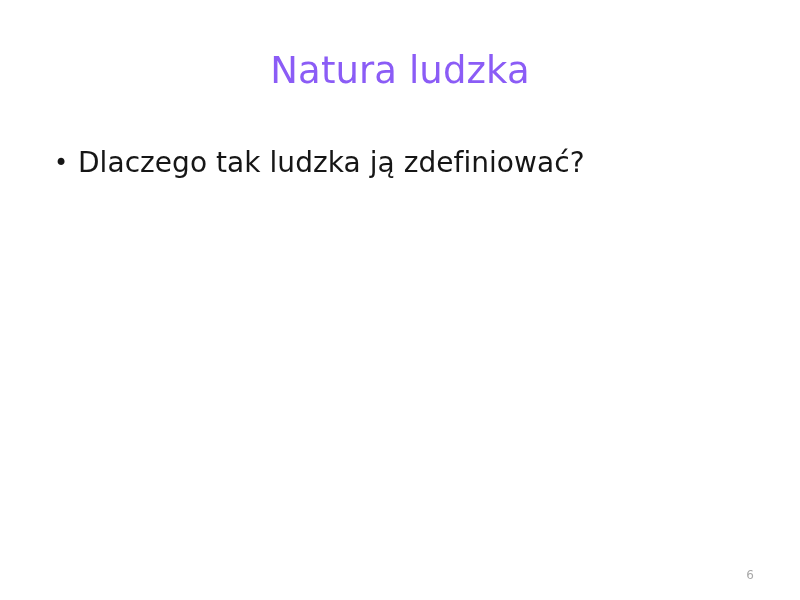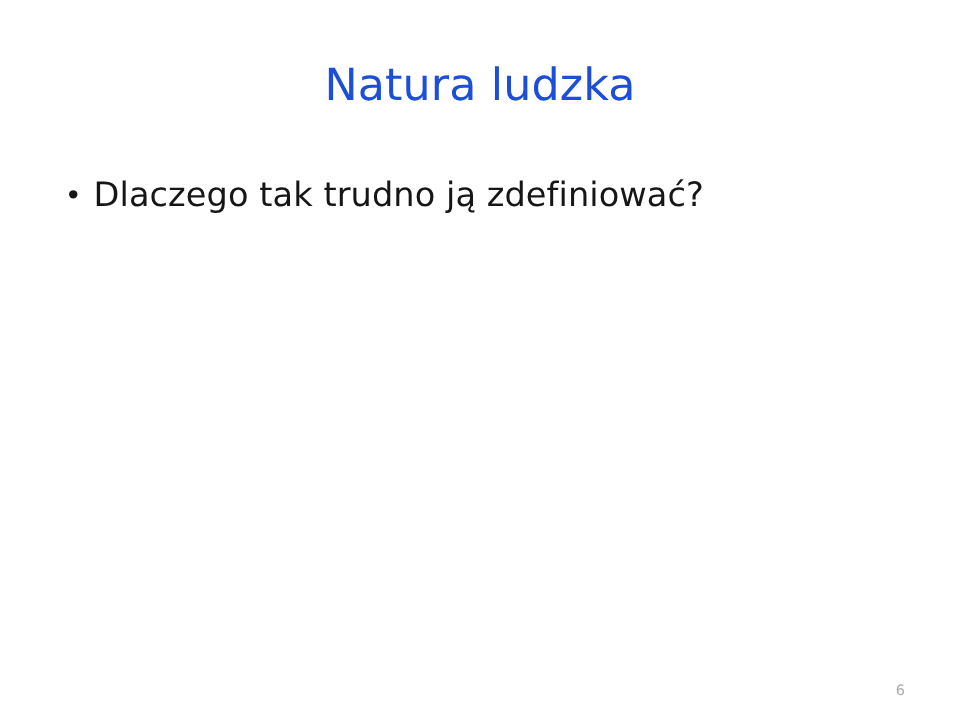--- a/index.html
+++ b/index.html
@@ -28,21 +28,21 @@
     top: 48px;
     width: 680px;
     text-align: center;
   }
   .slide-title {
     display: inline-block;
     font-family: "DejaVu Sans", sans-serif;
     font-size: 37px;
     line-height: 46px;
     font-weight: 400;
-    color: #1d4ed8;
+    color: #8b5cf6;
     letter-spacing: 0.1px;
     white-space: nowrap;
   }
   
   .body-block {
     position: absolute;
     left: 48px;
     top: 143px;
     width: 700px;
   }
@@ -94,20 +94,20 @@
 <div class="slide">
 
   <div class="title-block">
     <span class="slide-title">Natura ludzka</span>
   </div>
 
   <div class="body-block">
     <ul class="bullets">
       <li class="bullet-item">
         <span class="bullet-marker">•</span>
-        <span class="bullet-text">Dlaczego tak trudno ją zdefiniować?</span>
+        <span class="bullet-text">Dlaczego tak ludzka ją zdefiniować?</span>
       </li>
     </ul>
   </div>
 
   <div class="slide-number">6</div>
 
 </div>
 
 </body></html>

